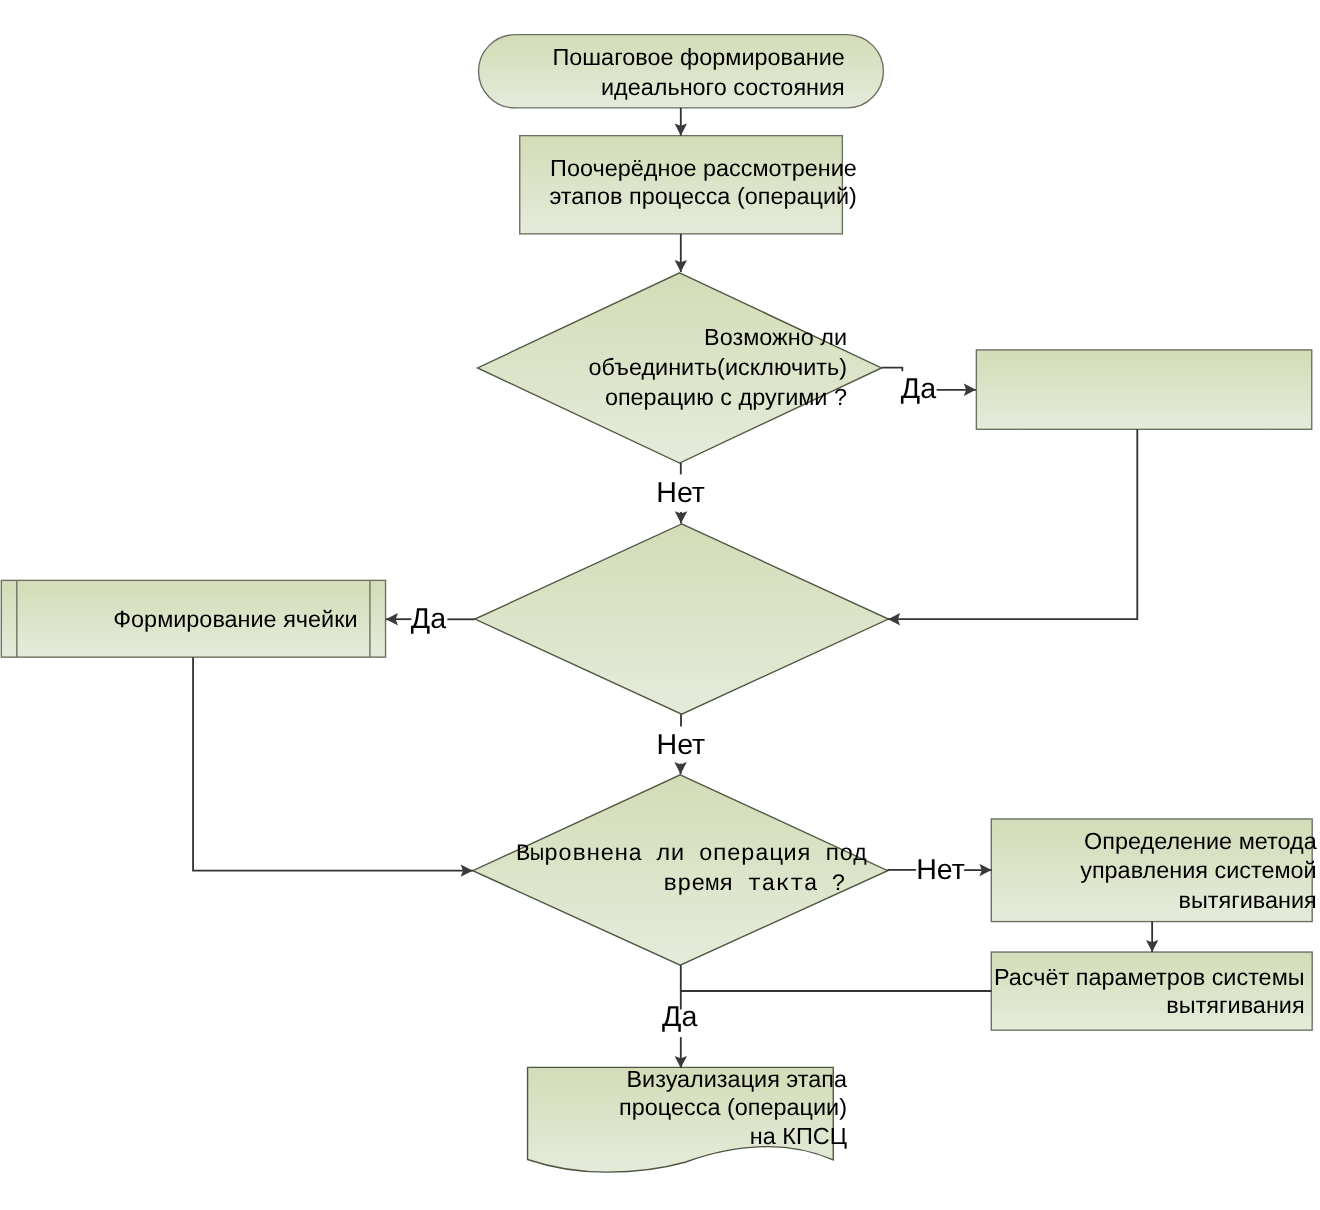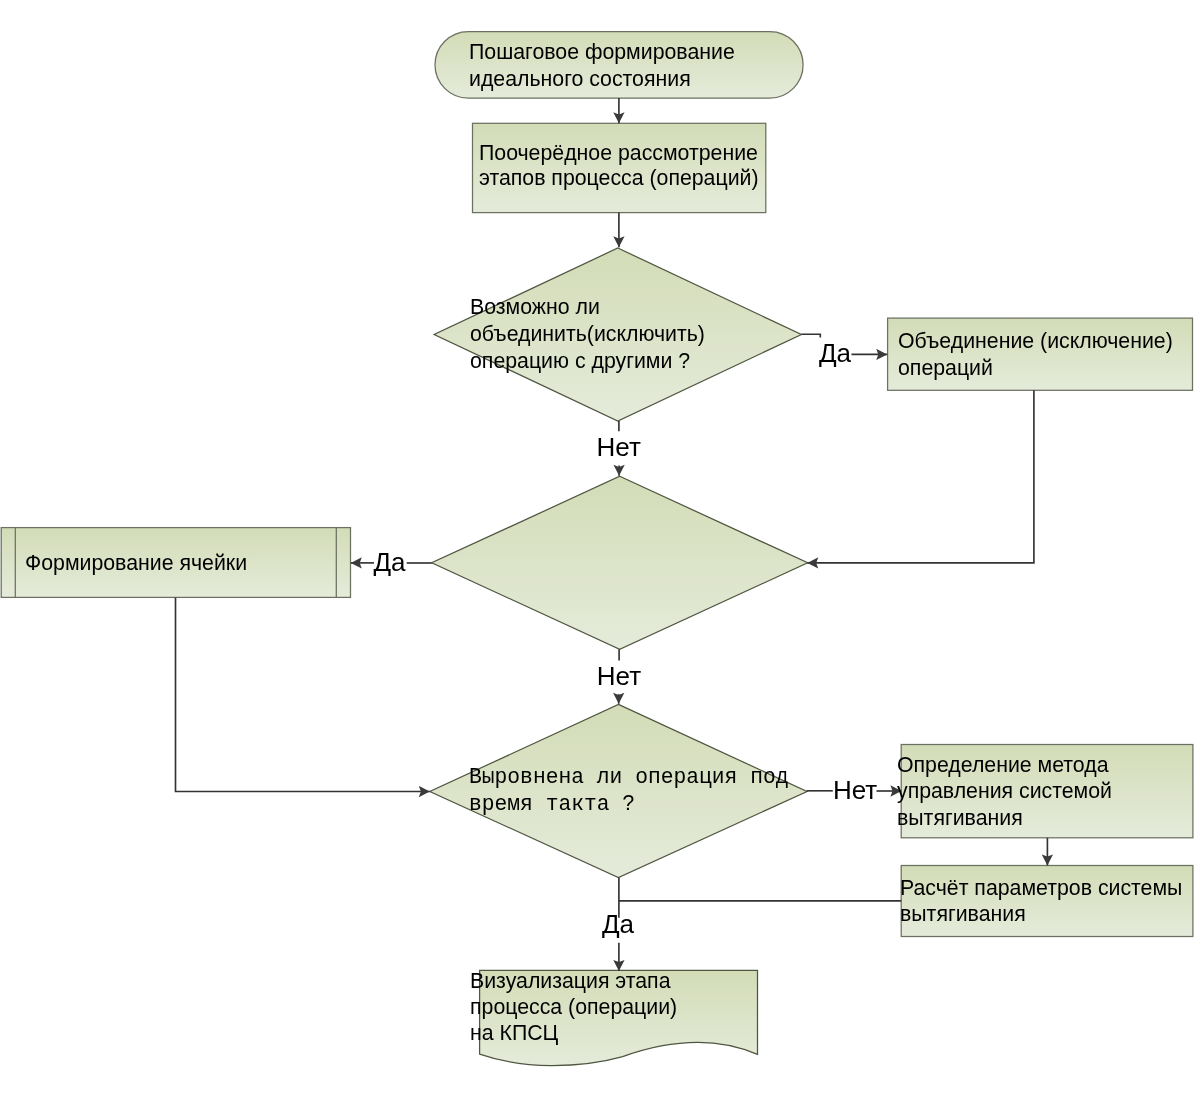--- a/index.html
+++ b/index.html
@@ -1,21 +1,21 @@
 <!DOCTYPE html>
 <html><head>
 <meta charset="utf-8">
 <title>Flowchart</title>
 <style>
   html,body{margin:0;padding:0;background:#ffffff;}
   body{width:1200px;height:1100px;overflow:hidden;font-family:"Liberation Sans",sans-serif;}
   #canvas{position:relative;width:1200px;height:1100px;}
   svg{position:absolute;left:0;top:0;}
   .lbl{position:absolute;color:#000000;font-size:21.3px;line-height:27px;
-       text-align:left;white-space:pre;letter-spacing:0;
+       text-align:right;white-space:pre;letter-spacing:0;
        -webkit-font-smoothing:antialiased;transform:translateZ(0);}
   .elbl{font-size:26px;line-height:25px;text-align:center;}
 </style>
 </head>
 <body>
 
 <div id="canvas">
 
   <svg id="gfx" width="1200" height="1100" viewBox="0 0 1200 1100">
     <defs>
@@ -67,22 +67,20 @@
     </g>
   </svg>
 
   <div class="lbl" style="left:469px;top:38.6px;width:299px;line-height:27.2px;">Пошаговое формирование
 идеального состояния</div>
   <div class="lbl" style="left:479px;top:140.7px;width:300px;line-height:25px;">Поочерёдное рассмотрение
 этапов процесса (операций)</div>
   <div class="lbl" style="left:470px;top:294.4px;width:300px;line-height:26.9px;">Возможно ли
 объединить(исключить)
 операцию с другими ?</div>
-  <div class="lbl" style="left:898px;top:328.2px;width:271px;line-height:26.6px;">Объединение (исключение)
-операций</div>
   <div class="lbl" style="left:25px;top:550.1px;width:300px;">Формирование ячейки</div>
   <div class="lbl" style="left:469px;top:764.0px;width:300px;line-height:26.7px;font-family:Liberation Mono, monospace;">Выровнена ли операция под
 время такта ?</div>
   <div class="lbl" style="left:897px;top:751.6px;width:300px;line-height:26.6px;">Определение метода
 управления системой
 вытягивания</div>
   <div class="lbl" style="left:900px;top:874.8px;width:286px;line-height:26.5px;">Расчёт параметров системы
 вытягивания</div>
   <div class="lbl" style="left:470px;top:967.8px;width:300px;line-height:26.2px;">Визуализация этапа
 процесса (операции)

